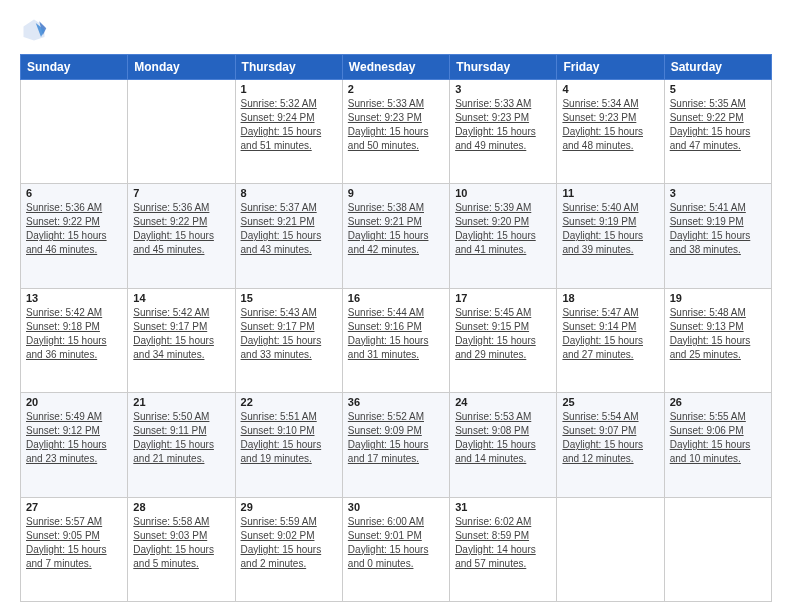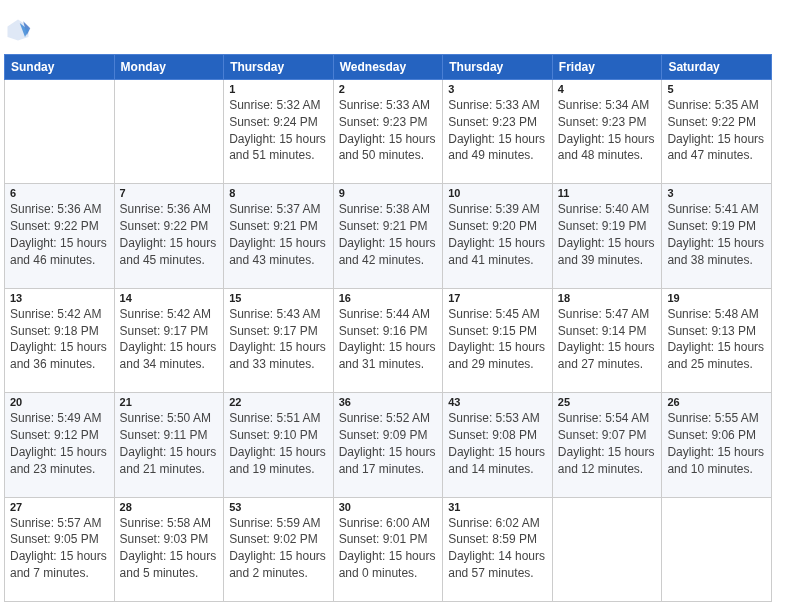--- a/index.html
+++ b/index.html
@@ -6,21 +6,21 @@
     body {
       font-family: Arial, sans-serif;
       background: #fff;
       width: 792px;
       height: 612px;
       overflow: hidden;
     }
     .page {
       width: 792px;
       height: 612px;
-      padding: 16px 20px 10px 4px;
+      padding: 16px 20px 10px 20px;
       display: flex;
       flex-direction: column;
     }
     .header {
       display: flex;
       justify-content: space-between;
       align-items: flex-start;
       margin-bottom: 10px;
     }
     .logo {
@@ -87,23 +87,24 @@
       width: calc(100% / 7);
     }
     .day-number {
       font-size: 11px;
       font-weight: bold;
       color: #222;
       display: block;
       margin-bottom: 2px;
     }
     .day-info {
-      font-size: 12px;
+      font-size: 10px;
       color: #444;
       line-height: 1.4;
+      text-decoration: underline;
     }
     .empty-cell {
       background: #f9f9f9;
     }
     tr:nth-child(odd) td { background: #fff; }
     tr:nth-child(even) td { background: #f5f7fb; }
     .calendar thead tr th { background: #2563c0; }
   </style>
 </head>
 <body>
@@ -235,21 +236,21 @@
           </td>
           <td>
             <span class="day-number">22</span>
             <div class="day-info">Sunrise: 5:51 AM<br>Sunset: 9:10 PM<br>Daylight: 15 hours and 19 minutes.</div>
           </td>
           <td>
             <span class="day-number">36</span>
             <div class="day-info">Sunrise: 5:52 AM<br>Sunset: 9:09 PM<br>Daylight: 15 hours and 17 minutes.</div>
           </td>
           <td>
-            <span class="day-number">43</span>
+            <span class="day-number">24</span>
             <div class="day-info">Sunrise: 5:53 AM<br>Sunset: 9:08 PM<br>Daylight: 15 hours and 14 minutes.</div>
           </td>
           <td>
             <span class="day-number">25</span>
             <div class="day-info">Sunrise: 5:54 AM<br>Sunset: 9:07 PM<br>Daylight: 15 hours and 12 minutes.</div>
           </td>
           <td>
             <span class="day-number">26</span>
             <div class="day-info">Sunrise: 5:55 AM<br>Sunset: 9:06 PM<br>Daylight: 15 hours and 10 minutes.</div>
           </td>
@@ -257,21 +258,21 @@
         <tr>
           <td>
             <span class="day-number">27</span>
             <div class="day-info">Sunrise: 5:57 AM<br>Sunset: 9:05 PM<br>Daylight: 15 hours and 7 minutes.</div>
           </td>
           <td>
             <span class="day-number">28</span>
             <div class="day-info">Sunrise: 5:58 AM<br>Sunset: 9:03 PM<br>Daylight: 15 hours and 5 minutes.</div>
           </td>
           <td>
-            <span class="day-number">53</span>
+            <span class="day-number">29</span>
             <div class="day-info">Sunrise: 5:59 AM<br>Sunset: 9:02 PM<br>Daylight: 15 hours and 2 minutes.</div>
           </td>
           <td>
             <span class="day-number">30</span>
             <div class="day-info">Sunrise: 6:00 AM<br>Sunset: 9:01 PM<br>Daylight: 15 hours and 0 minutes.</div>
           </td>
           <td>
             <span class="day-number">31</span>
             <div class="day-info">Sunrise: 6:02 AM<br>Sunset: 8:59 PM<br>Daylight: 14 hours and 57 minutes.</div>
           </td>

